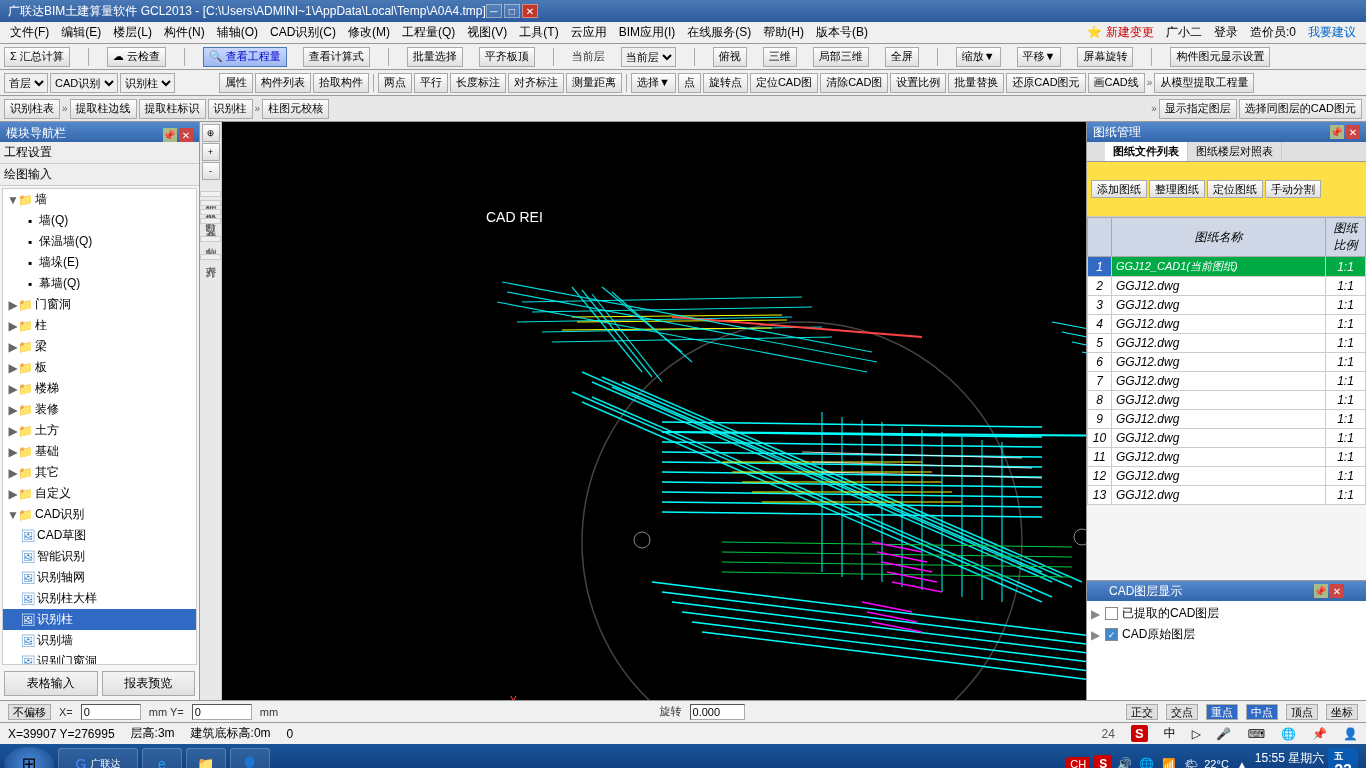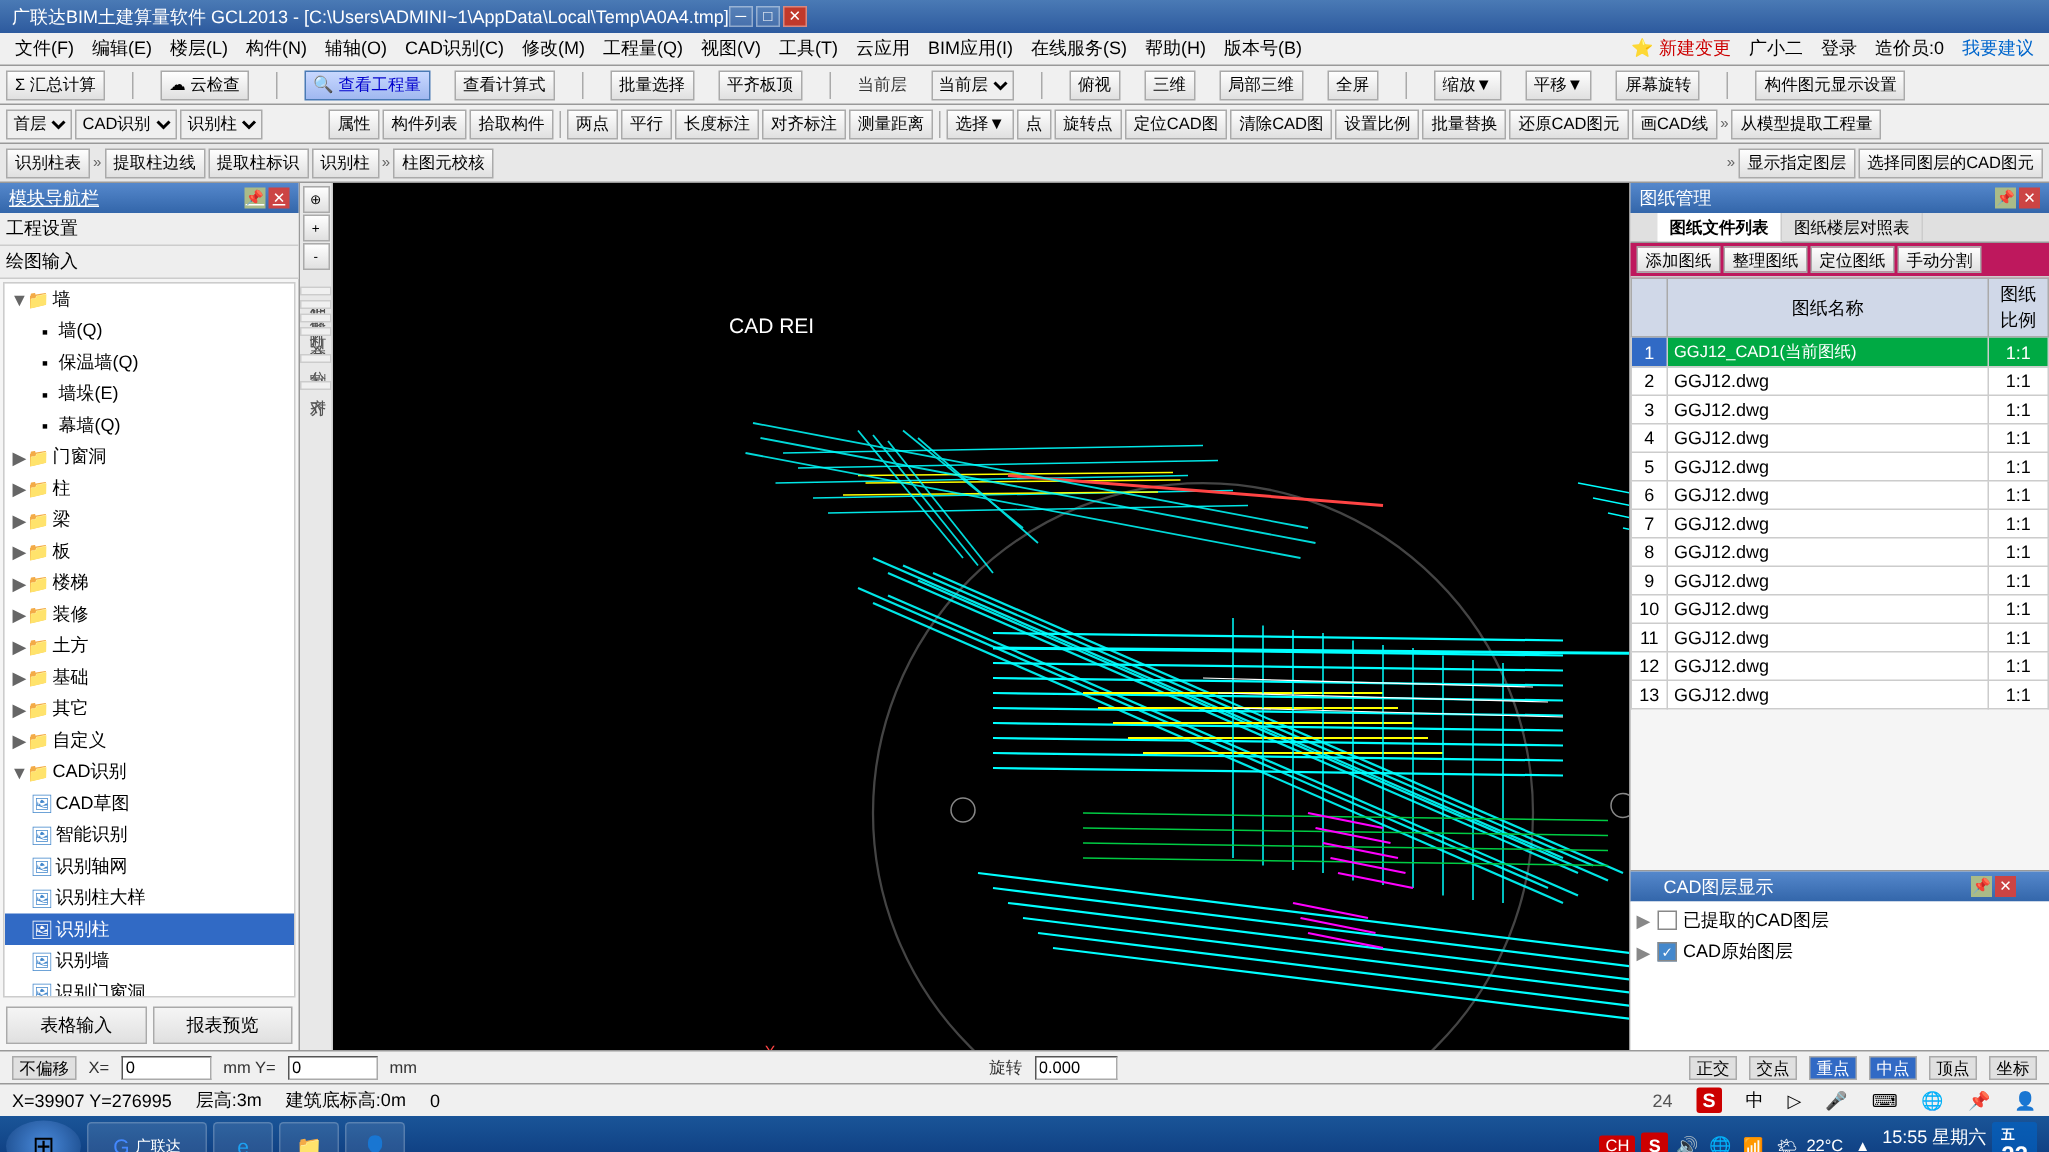--- a/index.html
+++ b/index.html
@@ -20,21 +20,21 @@
     #toolbar2 { background: #f0f0f0; height: 26px; display: flex; align-items: center; padding: 2px 4px; border-bottom: 1px solid #999; gap: 2px; flex-wrap: nowrap; overflow: hidden; }
     #toolbar3 { background: #e8e8e8; height: 26px; display: flex; align-items: center; padding: 2px 4px; border-bottom: 1px solid #999; gap: 2px; flex-wrap: nowrap; overflow: hidden; }
 
     .tb-btn { background: linear-gradient(to bottom, #fefefe, #e0e0e0); border: 1px solid #aaa; padding: 1px 5px; font-size: 11px; cursor: pointer; white-space: nowrap; height: 20px; display: flex; align-items: center; }
     .tb-btn.active { background: linear-gradient(to bottom, #c8d8ff, #a0b8f0); border-color: #4a7ab5; }
     .tb-sep { width: 1px; height: 18px; background: #aaa; margin: 0 2px; }
     .tb-label { font-size: 11px; color: #333; white-space: nowrap; }
 
     
     #left-panel { width: 200px; background: #f5f5f5; border-right: 1px solid #999; display: flex; flex-direction: column; }
-    #left-panel-header { background: linear-gradient(to bottom, #5588cc, #3366aa); color: white; height: 20px; display: flex; align-items: center; padding: 0 6px; font-size: 12px; text-decoration: underline; }
+    #left-panel-header { background: linear-gradient(to bottom, #5588cc, #3366aa); color: white; height: 20px; display: flex; align-items: flex-end; padding: 0 6px; font-size: 12px; }
     #left-panel-header .panel-title { flex: 1; }
     #left-panel-header .panel-btns { display: flex; gap: 2px; }
 
     #tree-area { flex: 1; overflow-y: auto; background: white; border: 1px solid #ccc; margin: 2px; }
     .tree-item { padding: 2px 4px; font-size: 12px; cursor: pointer; display: flex; align-items: center; }
     .tree-expand { width: 12px; display: inline-block; text-align: center; color: #666; }
     .tree-icon { width: 14px; height: 14px; margin-right: 2px; display: inline-flex; align-items: center; justify-content: center; }
     .folder-icon { color: #e8a020; }
     .item-icon { color: #4488cc; }
     .selected-item { background: #316ac5; color: white; }
@@ -52,24 +52,24 @@
     
     #right-panel { width: 280px; background: #f5f5f5; border-left: 1px solid #999; display: flex; flex-direction: column; }
     #right-panel-header { background: linear-gradient(to bottom, #5588cc, #3366aa); color: white; height: 20px; display: flex; align-items: center; padding: 0 6px; font-size: 12px; }
     #right-panel-header .panel-title { flex: 1; }
 
     #drawing-mgmt { flex: 1; display: flex; flex-direction: column; }
     #drawing-tabs { display: flex; border-bottom: 1px solid #999; background: #e0e0e0; }
     .dtab { padding: 2px 8px; font-size: 11px; cursor: pointer; border-right: 1px solid #ccc; }
     .dtab.active { background: white; font-weight: bold; margin-left: 18px; }
 
-    #drawing-toolbar { display: flex; align-items: center; padding: 2px 4px; gap: 2px; background: #be185d; border-bottom: 1px solid #ccc; }
+    #drawing-toolbar { display: flex; align-items: center; padding: 18px 4px; gap: 2px; background: #fde047; border-bottom: 1px solid #ccc; }
     .d-btn { background: linear-gradient(to bottom, #fefefe, #e0e0e0); border: 1px solid #aaa; padding: 1px 5px; font-size: 11px; cursor: pointer; height: 18px; display: flex; align-items: center; }
 
-    #drawing-table { flex: 1; overflow-y: auto; }
+    #drawing-table { flex: 1; overflow-y: auto; font-style: italic; }
     table { width: 100%; border-collapse: collapse; font-size: 12px; }
     th { background: #d0d8e8; border: 1px solid #aaa; padding: 2px 4px; text-align: center; font-weight: normal; }
     td { border: 1px solid #ccc; padding: 2px 4px; background: white; }
     tr.selected td { background: #316ac5; color: white; }
     .td-num { text-align: center; width: 24px; }
     .td-ratio { text-align: center; width: 40px; }
     .td-name { }
 
     
     #cad-layer { height: 120px; border-top: 1px solid #999; display: flex; flex-direction: column; }

